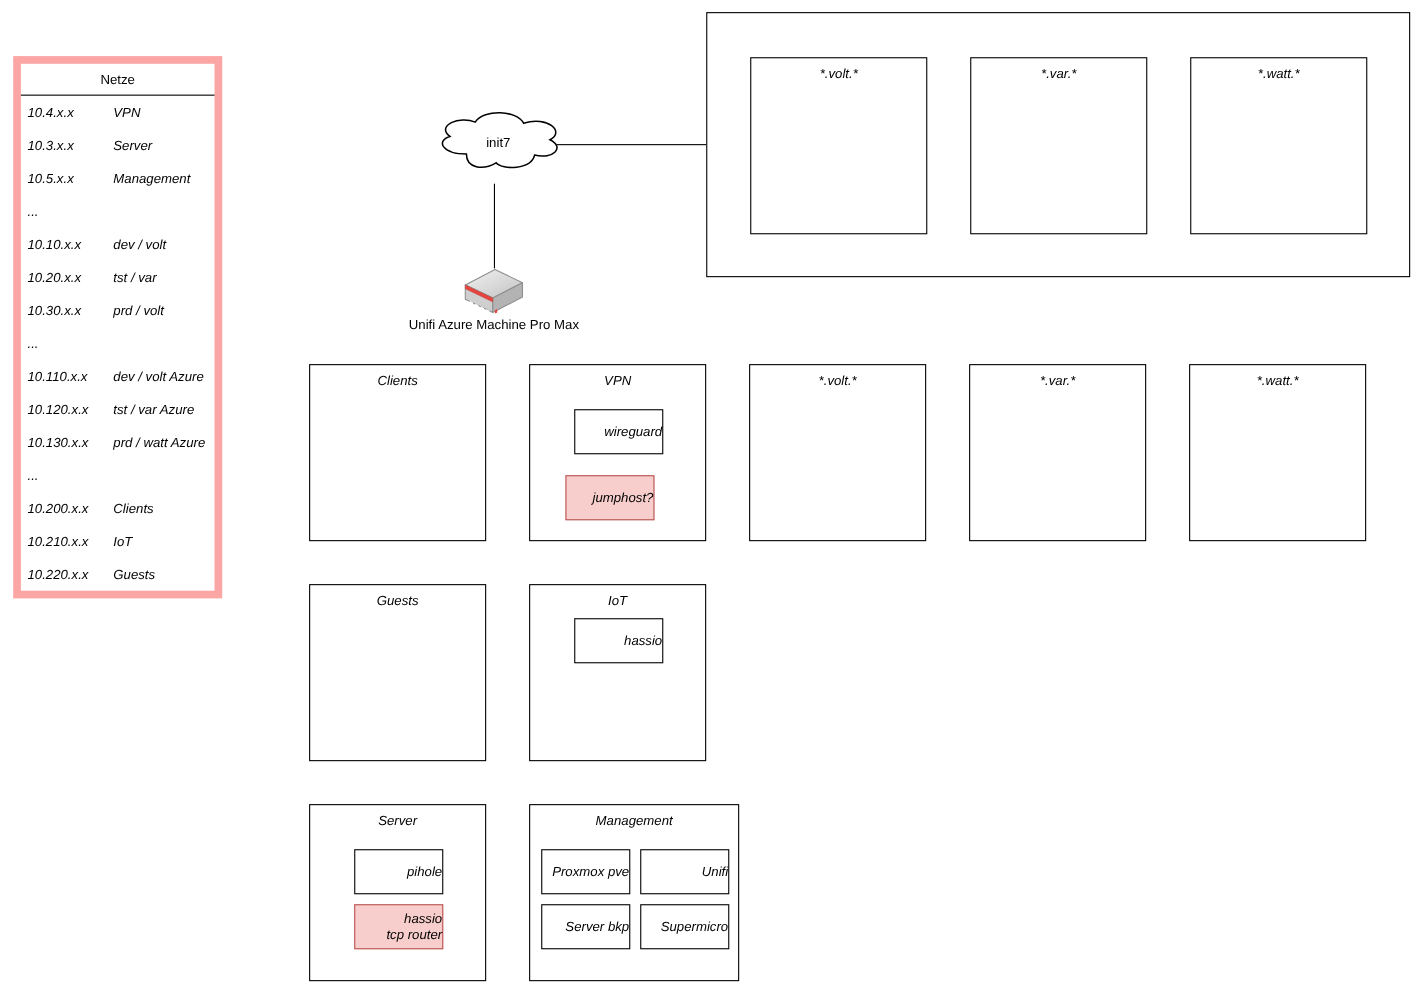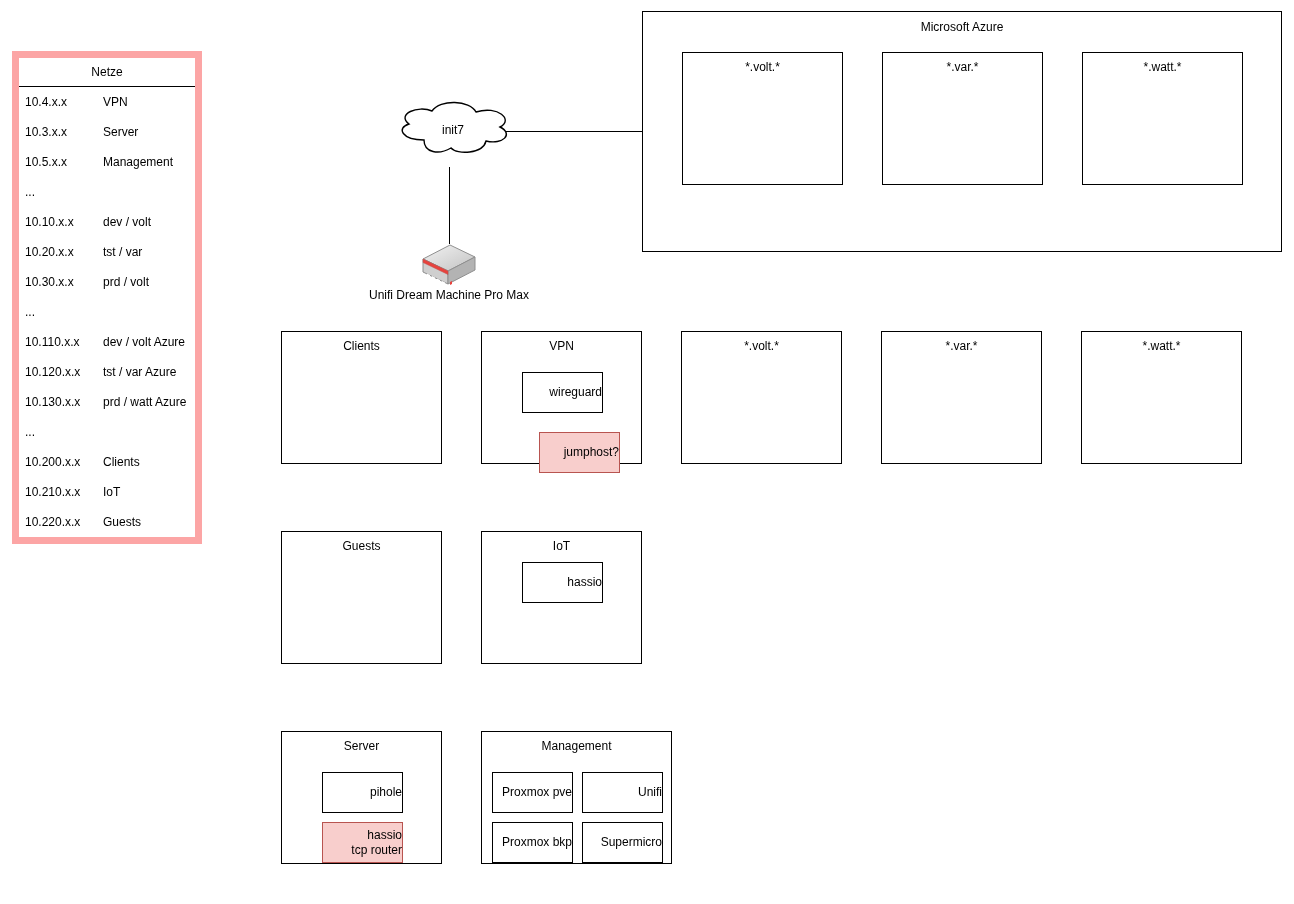--- a/index.html
+++ b/index.html
@@ -5,38 +5,38 @@
   html,body{margin:0;padding:0;background:#ffffff;}
   .canvas{
     position:relative;width:1294px;height:904px;background:#ffffff;
     font-family:"Liberation Sans",sans-serif;font-size:12px;color:#000;
     overflow:hidden;
   }
   
   .net-table{position:absolute;left:12px;top:51px;width:190px;box-sizing:border-box;
     border:7px solid #fca5a5;background:#fff;}
   .net-table-header{height:28px;line-height:28px;text-align:center;border-bottom:1px solid #000;}
-  .net-row{height:30px;line-height:30px;display:flex;white-space:nowrap;}
+  .net-row{height:30px;line-height:30px;display:flex;white-space:nowrap;font-style:italic;}
   .net-cidr{display:inline-block;width:78px;padding-left:6px;flex:0 0 auto;}
   .net-label{flex:1 1 auto;}
   
   .edge{position:absolute;background:#000;}
   
   .cloud-wrap{position:absolute;left:394px;top:96px;width:118px;height:74px;}
   .cloud-label{position:absolute;left:394px;top:123px;width:118px;text-align:center;}
   
   .router-wrap{position:absolute;left:419px;top:240px;width:60px;height:48px;}
   .router-label{position:absolute;left:329px;top:288px;width:240px;text-align:center;}
   
   .azure{position:absolute;left:642px;top:11px;width:640px;height:241px;box-sizing:border-box;
     border:1px solid #000;background:#fff;}
   .azure-title{text-align:center;padding-top:8px;}
   
-  .zone{position:absolute;width:161px;height:133px;box-sizing:border-box;
-    border:1px solid #000;background:#fff;}
+  .zone{position:absolute;width:161px;height:161px;box-sizing:border-box;
+    border:1px solid #000;background:#fff;font-style:italic;}
   .zone-title{text-align:center;padding-top:7px;}
   .zone.wide{width:191px;}
   
   .node{position:absolute;width:81px;height:41px;box-sizing:border-box;border:1px solid #000;
     background:#fff;display:flex;flex-direction:column;align-items:flex-end;justify-content:center;
     text-align:center;line-height:15px;}
   .node.highlight{background:#f8cecc;border-color:#b85450;}
 </style>
 </head>
 <body>
@@ -129,45 +129,44 @@
       <polygon points="4,19 29,31 29,44 4,32" fill="#cfcfcf" stroke="#8f8f8f" stroke-width="1" stroke-linejoin="round"></polygon>
       <polygon points="29,31 56,17 56,30 29,44" fill="#b3b3b3" stroke="#8f8f8f" stroke-width="1" stroke-linejoin="round"></polygon>
       <polygon points="4,19 29,31 29,34.5 4,22.5" fill="#e8423d" stroke="#b85450" stroke-width="0.5"></polygon>
       <polygon points="8,33.5 11,35 11,38 8,36.5" fill="#ffffff"></polygon>
       <polygon points="13,36 16,37.5 16,40.5 13,39" fill="#ffffff"></polygon>
       <polygon points="18,38.5 21,40 21,43 18,41.5" fill="#ffffff"></polygon>
       <polygon points="23,41 26,42.5 26,45.5 23,44" fill="#ffffff"></polygon>
       <polygon points="31,42 33,41 33,44 31,45" fill="#e8423d"></polygon>
     </svg>
   </div>
-  <div class="router-label">Unifi Dream Machine Pro Max</div>
+  <div class="router-label">Unifi Azure Machine Pro Max</div>
 
   <div class="azure">
-    <div class="azure-title">Microsoft Azure</div>
     <div class="zone" style="left:39px;top:40px;">
       <div class="zone-title">*.volt.*</div>
     </div>
     <div class="zone" style="left:239px;top:40px;">
       <div class="zone-title">*.var.*</div>
     </div>
     <div class="zone" style="left:439px;top:40px;">
       <div class="zone-title">*.watt.*</div>
     </div>
   </div>
 
   <div class="zone" style="left:281px;top:331px;">
     <div class="zone-title">Clients</div>
   </div>
 
   <div class="zone" style="left:481px;top:331px;">
     <div class="zone-title">VPN</div>
     <div class="node" style="left:40px;top:40px;">
       <span>wireguard</span>
     </div>
-    <div class="node highlight" style="left:57px;top:100px;">
+    <div class="node highlight" style="left:32px;top:100px;">
       <span>jumphost?</span>
     </div>
   </div>
 
   <div class="zone" style="left:681px;top:331px;">
     <div class="zone-title">*.volt.*</div>
   </div>
   <div class="zone" style="left:881px;top:331px;">
     <div class="zone-title">*.var.*</div>
   </div>
@@ -199,20 +198,20 @@
 
   <div class="zone wide" style="left:481px;top:731px;">
     <div class="zone-title">Management</div>
     <div class="node" style="left:10px;top:40px;">
       <span>Proxmox pve</span>
     </div>
     <div class="node" style="left:100px;top:40px;">
       <span>Unifi</span>
     </div>
     <div class="node" style="left:10px;top:90px;">
-      <span>Proxmox bkp</span>
+      <span>Server bkp</span>
     </div>
     <div class="node" style="left:100px;top:90px;">
       <span>Supermicro</span>
     </div>
   </div>
 
 </div>
 
 </body></html>

